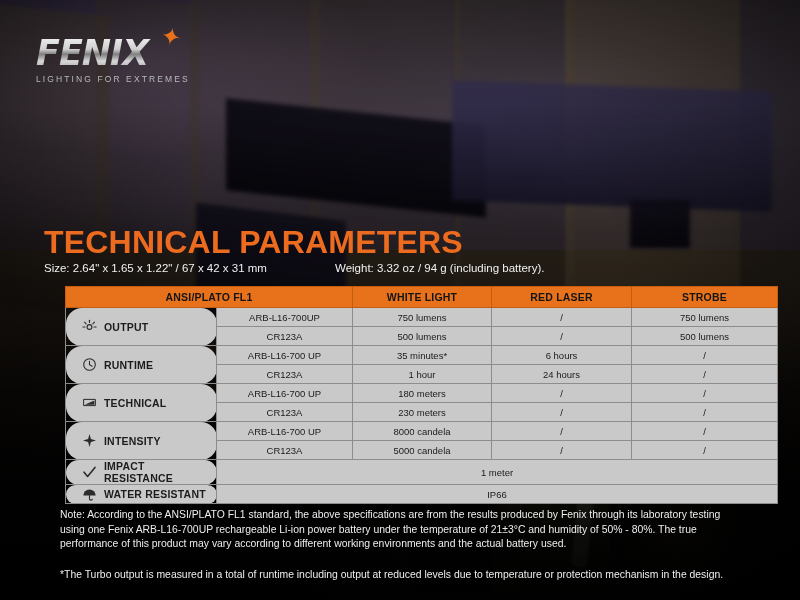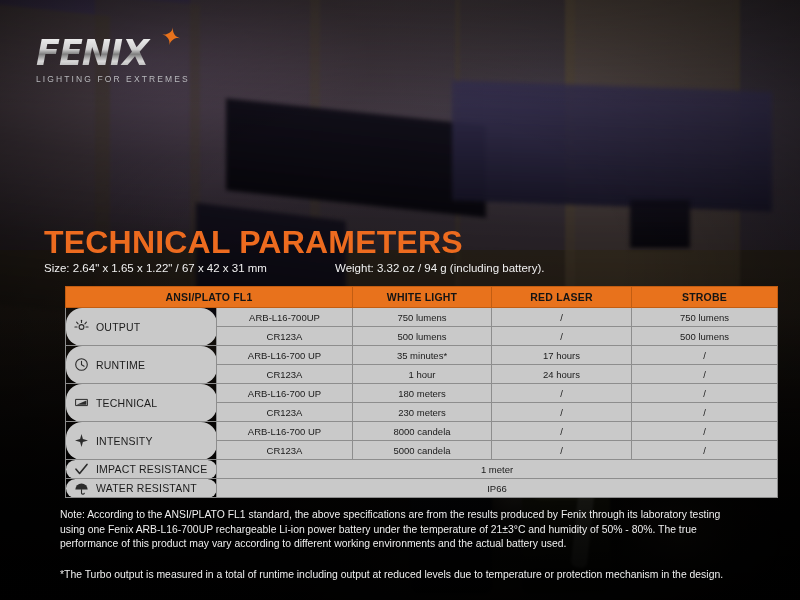--- a/index.html
+++ b/index.html
@@ -219,22 +219,22 @@
     letter-spacing: .2px;
   }
   .col-label  { width: 151px; }
   .col-batt   { width: 136px; }
   .col-white  { width: 139px; }
   .col-red    { width: 140px; }
   .col-strobe { width: 146px; }
 
   td.label-cell {
     text-align: left;
-    padding-left: 8px;
-    font-weight: normal;
+    padding-left: 16px;
+    font-weight: bold;
     font-size: 10.5px;
     letter-spacing: .2px;
     color: #1c1c1c;
     border-radius: 16px;
   }
   .label-inner { display: flex; align-items: center; gap: 7px; }
   .row-icon {
     width: 15px; height: 15px;
     flex: 0 0 15px;
     display: inline-flex;
@@ -364,21 +364,21 @@
               <svg width="15" height="15" viewBox="0 0 15 15">
                 <circle cx="7.5" cy="7.5" r="5.8" fill="none" stroke="#2b2b2b" stroke-width="1.1"></circle>
                 <path d="M7.5 4.2 V7.7 L10.1 9.2" fill="none" stroke="#2b2b2b" stroke-width="1.1" stroke-linecap="round"></path>
               </svg>
             </span>
             <span>RUNTIME</span>
           </span>
         </td>
         <td class="batt-cell">ARB-L16-700 UP</td>
         <td class="val-cell">35 minutes*</td>
-        <td class="val-cell">17 hours</td>
+        <td class="val-cell">6 hours</td>
         <td class="val-cell">/</td>
       </tr>
       <tr>
         <td class="batt-cell">CR123A</td>
         <td class="val-cell">1 hour</td>
         <td class="val-cell">24 hours</td>
         <td class="val-cell">/</td>
       </tr>
 
       <tr>

